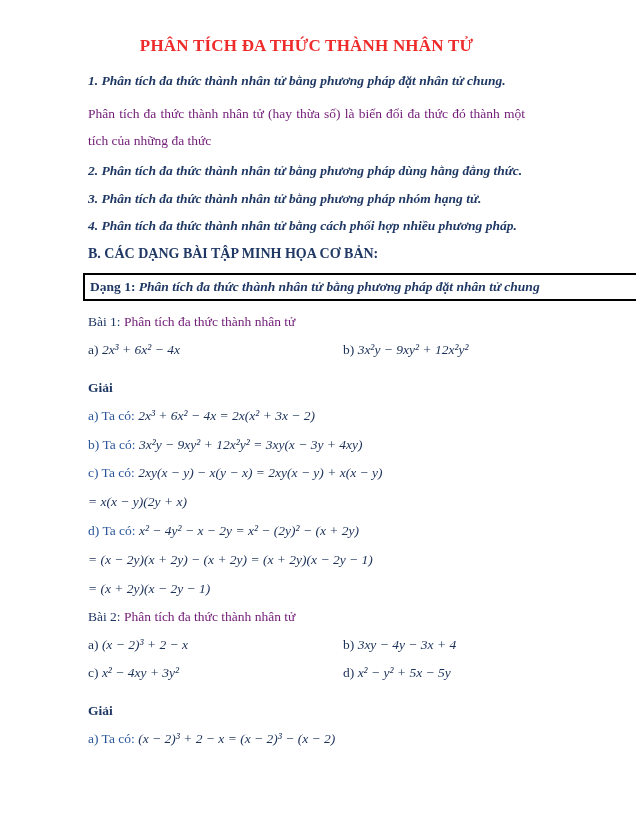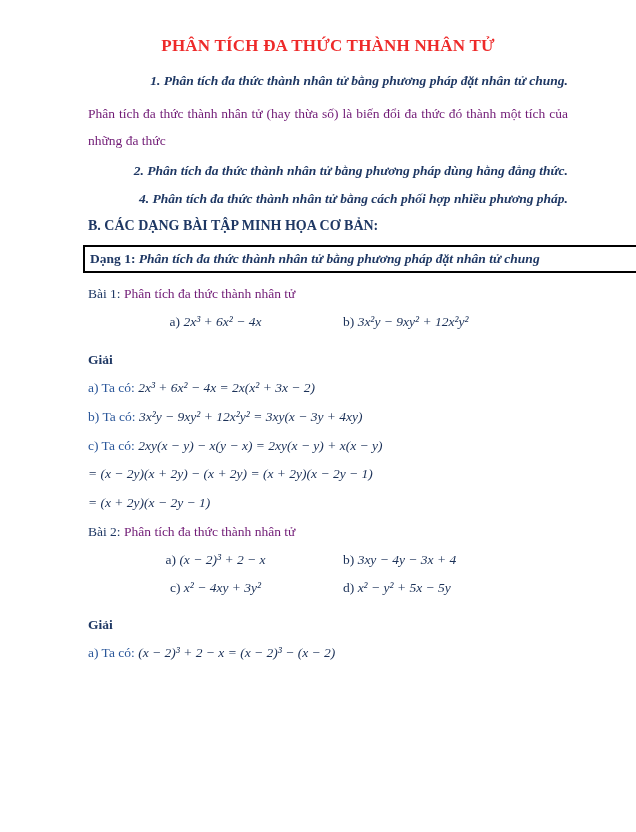--- a/index.html
+++ b/index.html
@@ -5,21 +5,21 @@
   html, body { margin: 0; padding: 0; }
   body {
     width: 636px; height: 832px;
     background: #ffffff;
     font-family: "Liberation Serif", serif;
     overflow: hidden;
   }
   .page {
     box-sizing: border-box;
     width: 636px; height: 832px;
-    padding: 36px 68px 0 88px;
+    padding: 36px 111px 0 88px;
   }
   .title {
     margin: 0 0 16px 0;
     font-size: 17px;
     font-weight: bold;
     text-align: center;
     color: #ee2a2a;
     letter-spacing: .2px;
   }
   p { margin: 0 0 10px 0; line-height: 1.32; font-size: 13.5px; }
@@ -27,57 +27,57 @@
     color: #1f3864;
     font-weight: bold;
     font-size: 14px;
     margin-bottom: 9px;
   }
   .method {
     color: #1f3864;
     font-weight: bold;
     font-style: italic;
     margin-bottom: 10px;
-    text-align: right;
   }
   .body-blue { color: #701a75; }
   .def { text-align: justify; line-height: 2.0; margin-bottom: 8px; }
   .dang-box {
     box-sizing: border-box;
     width: 597px;
     margin: 2px 0 12px -5px;
     border: 2px solid #000000;
     padding: 3px 8px 4px 5px;
     font-size: 13.5px;
     line-height: 1.3;
   }
   .dang-label { color: #1f3864; font-weight: bold; }
   .dang-title { color: #1f3864; font-weight: bold; font-style: italic; }
   .bai-label { color: #1f3864; font-weight: normal; }
   .math { font-style: italic; color: #1b3158; }
   .prefix { color: #2b579a; }
   .prob-row { display: flex; margin-bottom: 10px; font-size: 13.5px; line-height: 1.32; }
-  .prob-col1 { width: 255px; text-align: center; }
+  .prob-col1 { width: 255px; }
   .pkey { color: #1b3158; }
   .giai { color: #1f3864; font-weight: bold; margin-bottom: 10px; margin-top: 20px; }
   .sol { margin-bottom: 11px; }
 </style>
 </head>
 <body>
 
 <div class="page">
 
   <h1 class="title">PHÂN TÍCH ĐA THỨC THÀNH NHÂN TỬ</h1>
 
 
   <p class="method">1. Phân tích đa thức thành nhân tử bằng phương pháp đặt nhân tử chung.</p>
 
   <p class="body-blue def">Phân tích đa thức thành nhân tử (hay thừa số) là biến đổi đa thức đó thành một tích của những đa thức</p>
 
   <p class="method">2. Phân tích đa thức thành nhân tử bằng phương pháp dùng hằng đẳng thức.</p>
+  <p class="method">3. Phân tích đa thức thành nhân tử bằng phương pháp nhóm hạng tử.</p>
   <p class="method">4. Phân tích đa thức thành nhân tử bằng cách phối hợp nhiều phương pháp.</p>
 
   <p class="h-navy">B. CÁC DẠNG BÀI TẬP MINH HỌA CƠ BẢN:</p>
 
   <div class="dang-box">
     <span class="dang-label">Dạng 1:</span>
     <span class="dang-title">Phân tích đa thức thành nhân tử bằng phương pháp đặt nhân tử chung</span>
   </div>
 
   <p>
@@ -103,20 +103,27 @@
     <span class="prefix">a) Ta có:</span>
     <span class="math">2x³ + 6x² − 4x = 2x(x² + 3x − 2)</span>
   </p>
   <p class="sol">
     <span class="prefix">b) Ta có:</span>
     <span class="math">3x²y − 9xy² + 12x²y² = 3xy(x − 3y + 4xy)</span>
   </p>
   <p class="sol">
     <span class="prefix">c) Ta có:</span>
     <span class="math">2xy(x − y) − x(y − x) = 2xy(x − y) + x(x − y)</span>
+  </p>
+  <p class="sol">
+    <span class="math">= x(x − y)(2y + x)</span>
+  </p>
+  <p class="sol">
+    <span class="prefix">d) Ta có:</span>
+    <span class="math">x² − 4y² − x − 2y = x² − (2y)² − (x + 2y)</span>
   </p>
   <p class="sol">
     <span class="math">= (x − 2y)(x + 2y) − (x + 2y) = (x + 2y)(x − 2y − 1)</span>
   </p>
   <p class="sol">
     <span class="math">= (x + 2y)(x − 2y − 1)</span>
   </p>
 
   <p>
     <span class="bai-label">Bài 2:</span>

